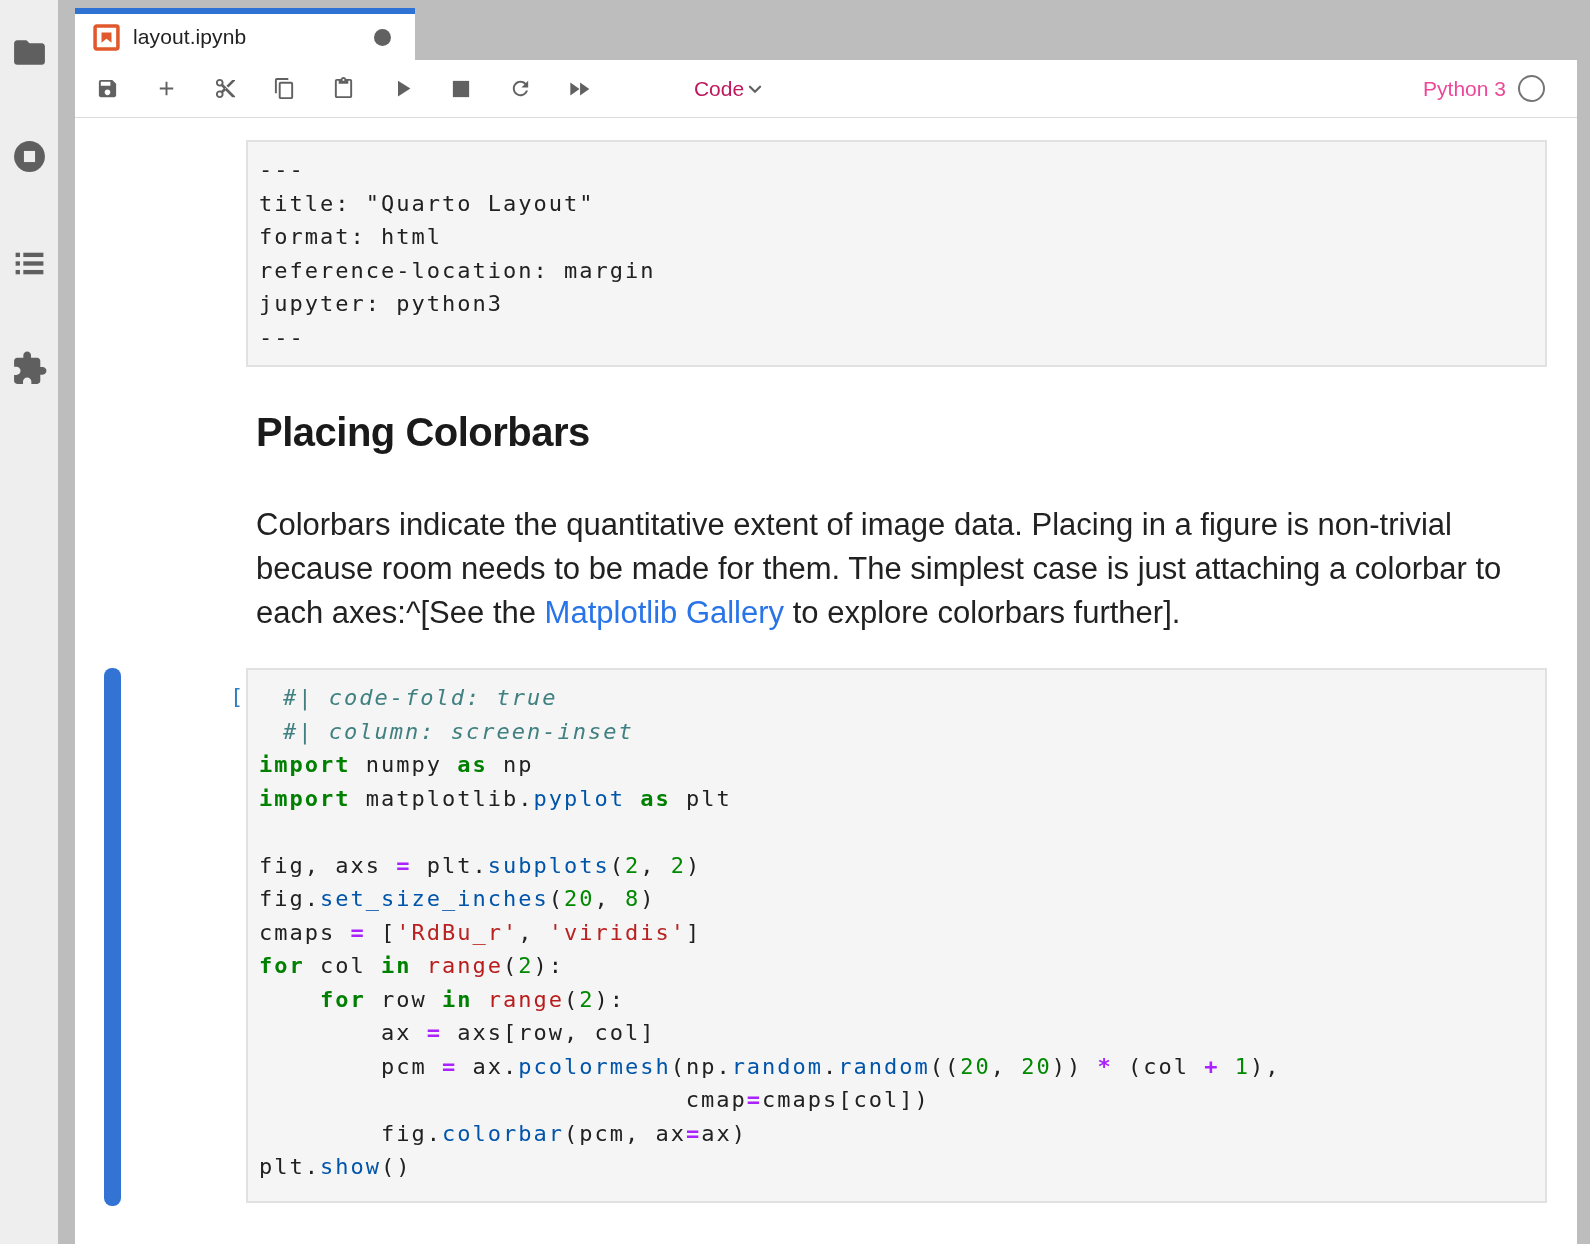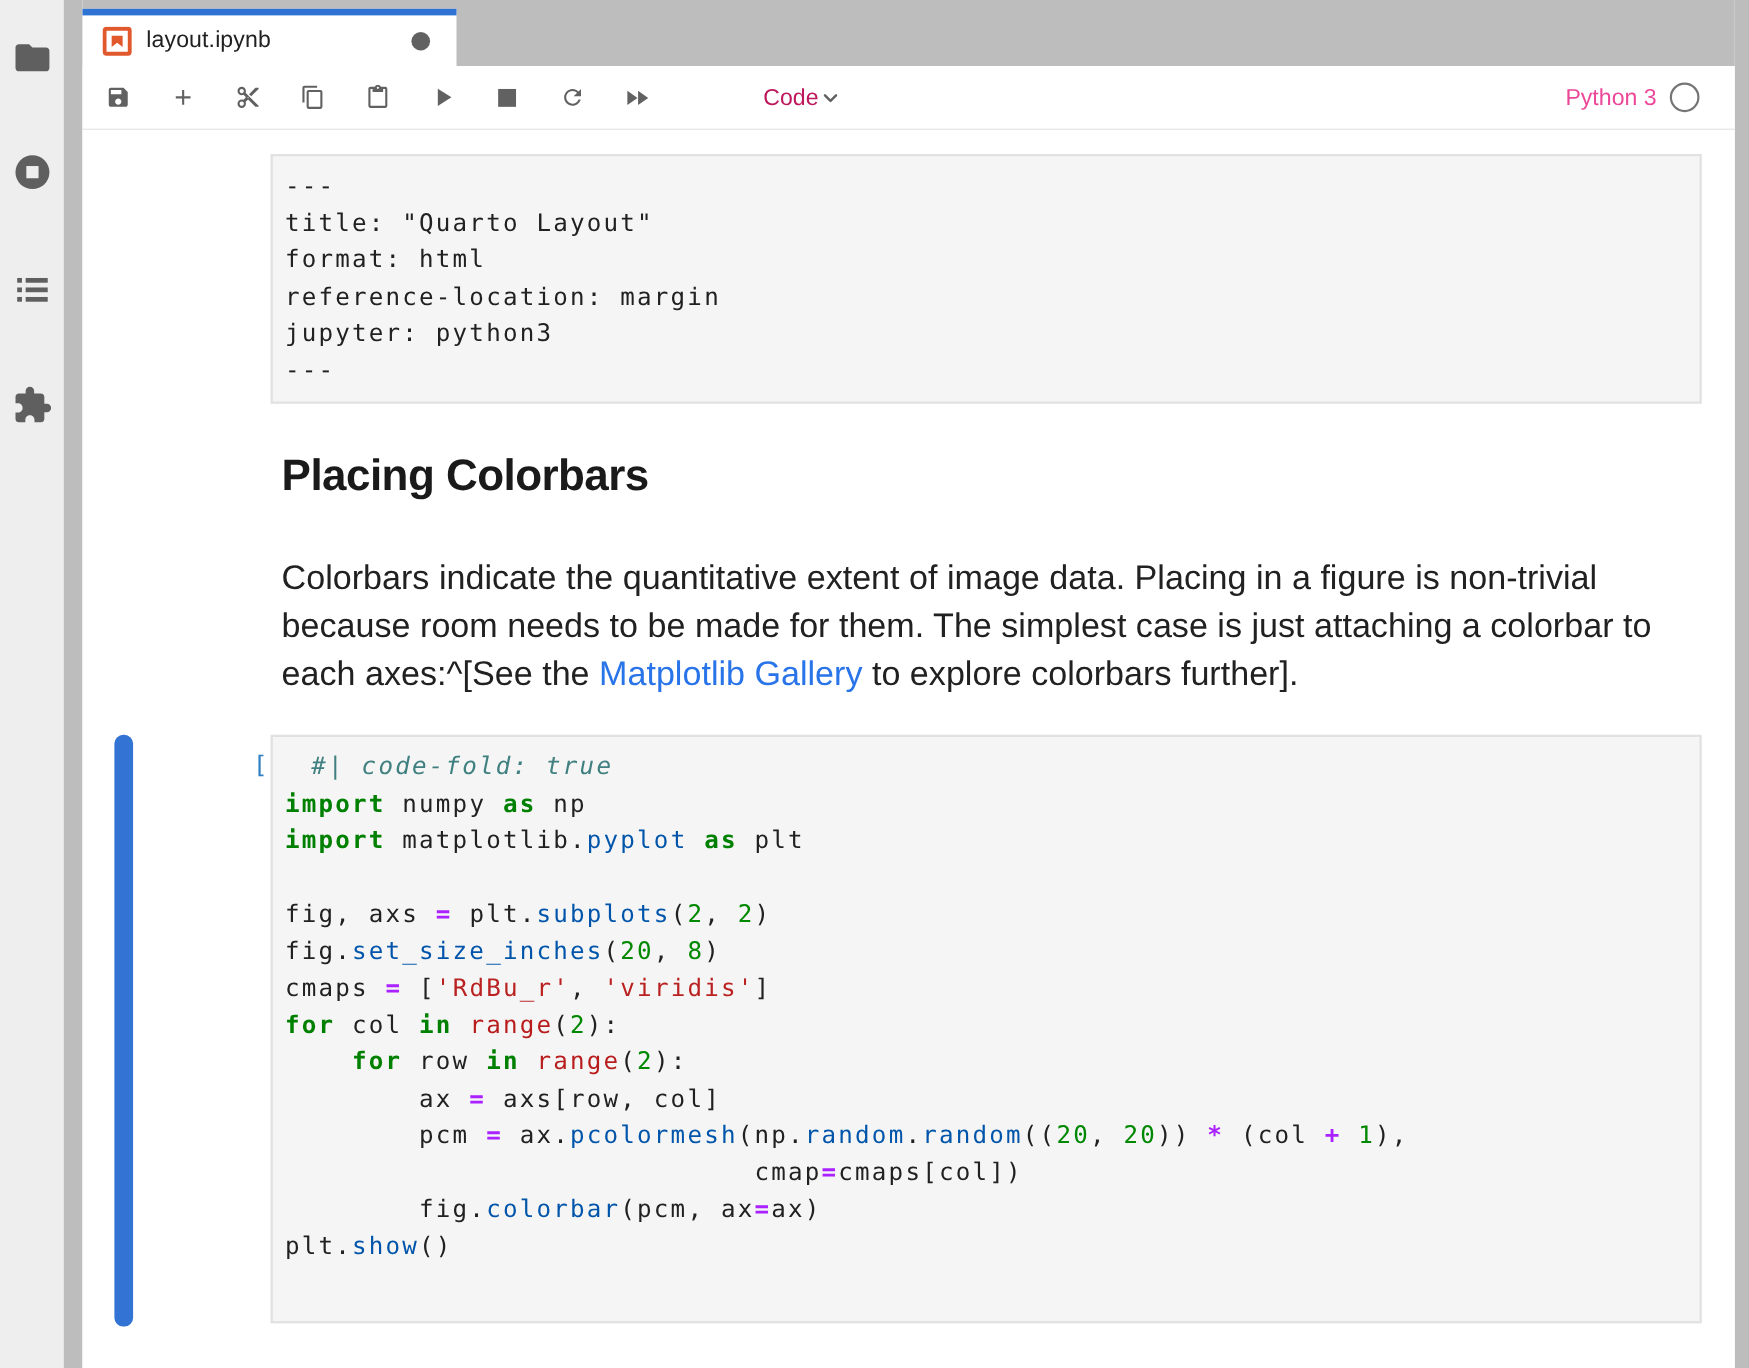--- a/index.html
+++ b/index.html
@@ -231,20 +231,21 @@
     <div class="md-para" data-name="markdown-paragraph">
       <span data-name="paragraph-text">Colorbars indicate the quantitative extent of image data. Placing in a figure is non-trivial because</span>
       <span data-name="paragraph-text">room needs to be made for them. The simplest case is just attaching a colorbar to each</span>
       <span data-name="paragraph-text">axes:^[See the </span><a class="md-link" data-name="matplotlib-gallery-link">Matplotlib Gallery</a><span data-name="paragraph-text"> to explore colorbars further].</span>
     </div>
 
     <div class="collapser" data-name="cell-collapser-bar"></div>
     <div class="prompt" data-name="execution-count-prompt">[ ]:</div>
     <div class="editor-box code-box mono" id="code-editor" data-name="code-cell-editor">
         <div class="code-line" data-name="code-line"><span class="tk-cm">#| code-fold: true</span></div>
+        <div class="code-line" data-name="code-line"><span class="tk-cm">#| column: screen-inset</span></div>
         <div class="code-line" data-name="code-line"><span class="tk-kw">import</span><span> numpy </span><span class="tk-kw">as</span><span> np</span></div>
         <div class="code-line" data-name="code-line"><span class="tk-kw">import</span><span> matplotlib.</span><span class="tk-pr">pyplot</span><span> </span><span class="tk-kw">as</span><span> plt</span></div>
         <div class="code-line" data-name="code-line">&nbsp;</div>
         <div class="code-line" data-name="code-line"><span>fig, axs </span><span class="tk-op">=</span><span> plt.</span><span class="tk-pr">subplots</span><span>(</span><span class="tk-nu">2</span><span>, </span><span class="tk-nu">2</span><span>)</span></div>
         <div class="code-line" data-name="code-line"><span>fig.</span><span class="tk-pr">set_size_inches</span><span>(</span><span class="tk-nu">20</span><span>, </span><span class="tk-nu">8</span><span>)</span></div>
         <div class="code-line" data-name="code-line"><span>cmaps </span><span class="tk-op">=</span><span> [</span><span class="tk-st">'RdBu_r'</span><span>, </span><span class="tk-st">'viridis'</span><span>]</span></div>
         <div class="code-line" data-name="code-line"><span class="tk-kw">for</span><span> col </span><span class="tk-kw">in</span><span> </span><span class="tk-bi">range</span><span>(</span><span class="tk-nu">2</span><span>):</span></div>
         <div class="code-line" data-name="code-line"><span>    </span><span class="tk-kw">for</span><span> row </span><span class="tk-kw">in</span><span> </span><span class="tk-bi">range</span><span>(</span><span class="tk-nu">2</span><span>):</span></div>
         <div class="code-line" data-name="code-line"><span>        ax </span><span class="tk-op">=</span><span> axs[row, col]</span></div>
         <div class="code-line" data-name="code-line"><span>        pcm </span><span class="tk-op">=</span><span> ax.</span><span class="tk-pr">pcolormesh</span><span>(np.</span><span class="tk-pr">random</span><span>.</span><span class="tk-pr">random</span><span>((</span><span class="tk-nu">20</span><span>, </span><span class="tk-nu">20</span><span>)) </span><span class="tk-op">*</span><span> (col </span><span class="tk-op">+</span><span> </span><span class="tk-nu">1</span><span>),</span></div>

